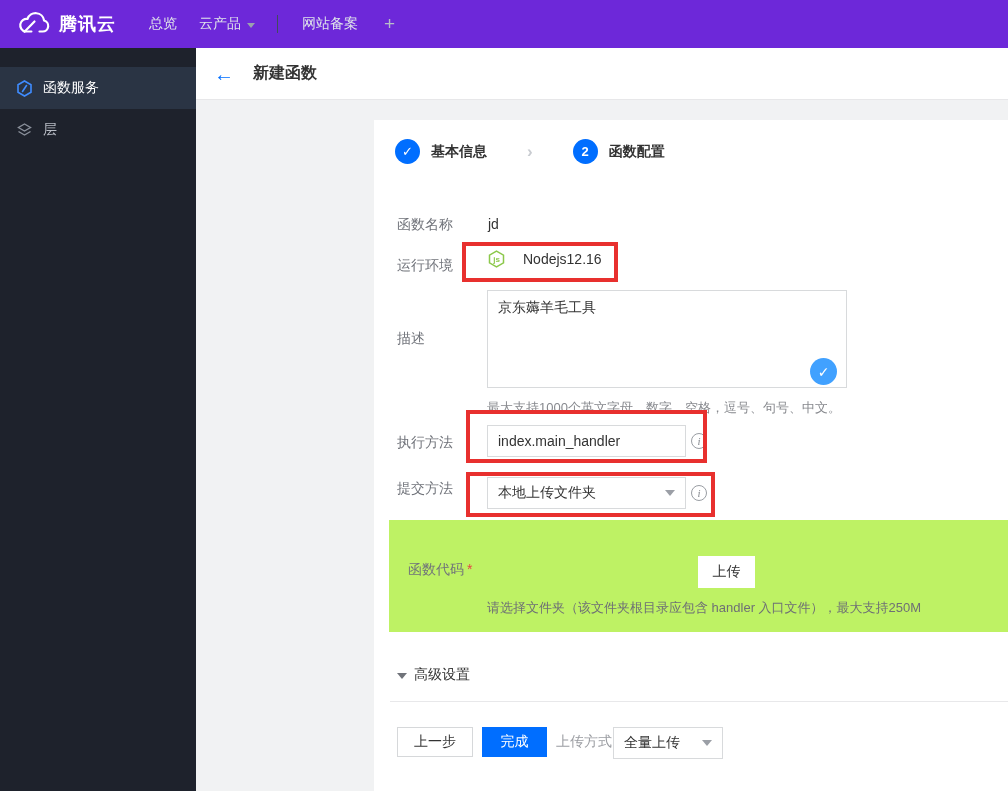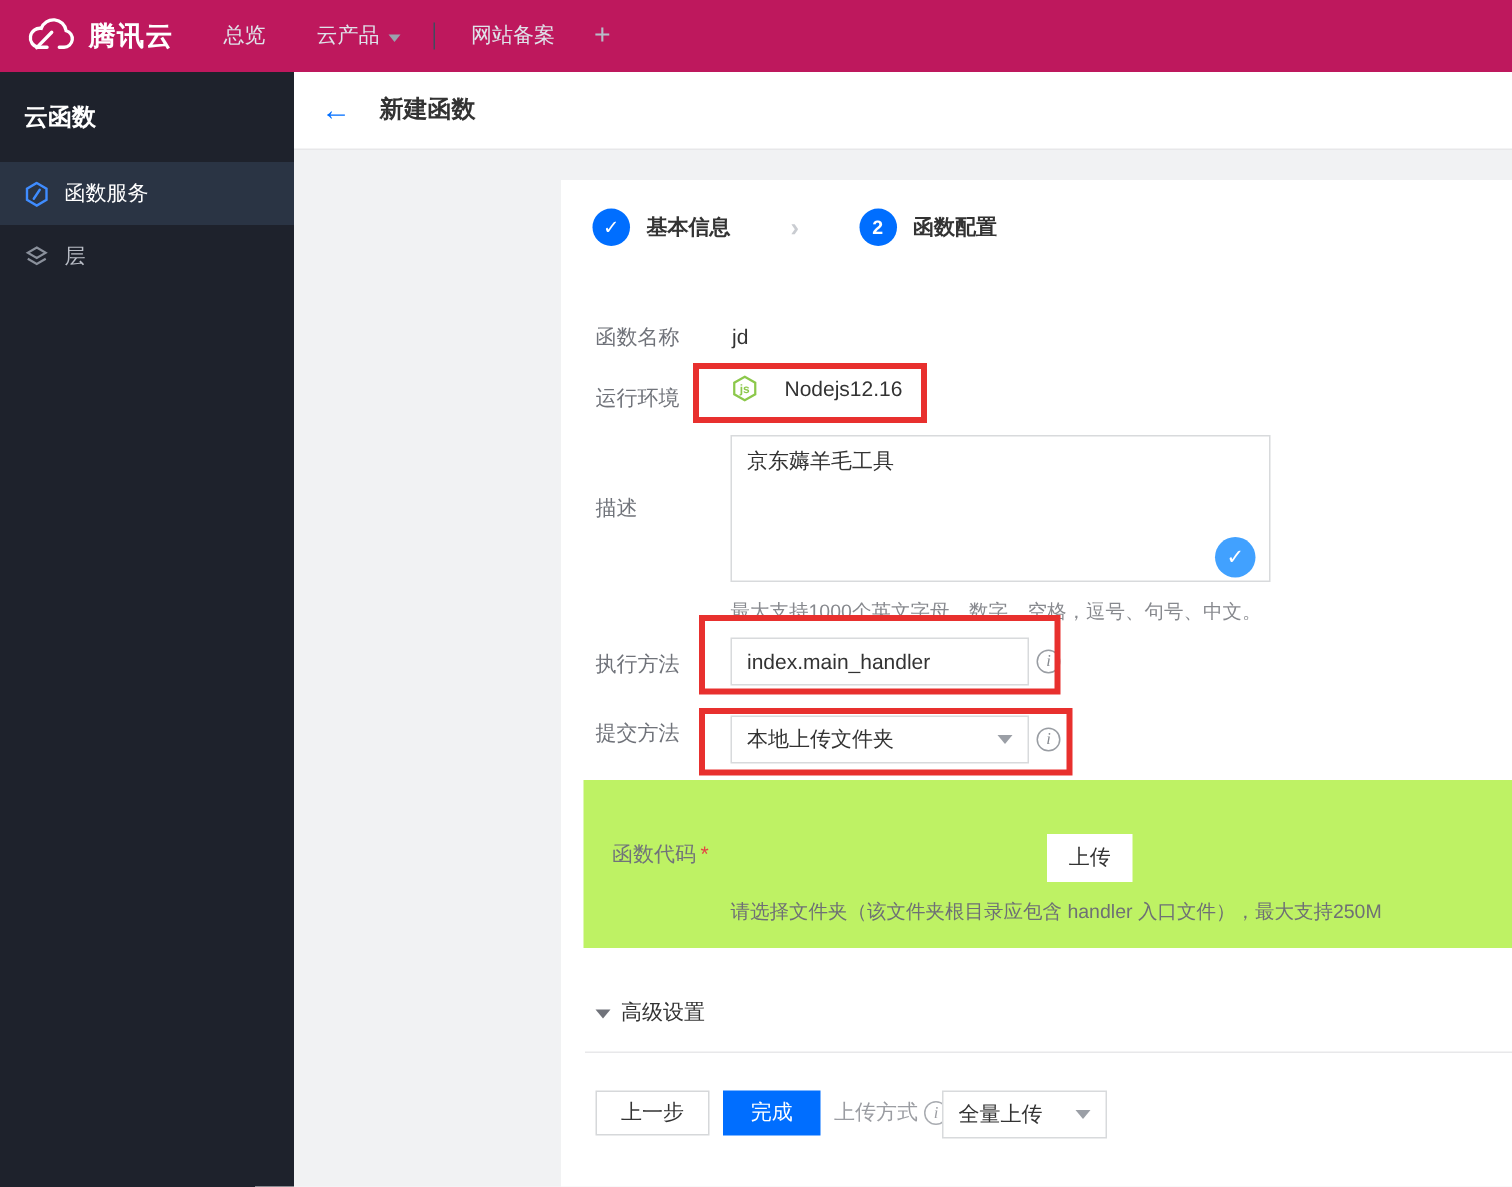--- a/index.html
+++ b/index.html
@@ -1,26 +1,26 @@
 <!DOCTYPE html>
 <html><head>
 <meta charset="utf-8">
 <style>
   * { margin:0; padding:0; box-sizing:border-box; }
   html,body { width:1008px; height:791px; overflow:hidden;
     font-family:"Liberation Sans","DejaVu Sans",sans-serif; background:#f1f2f3; }
 
   
   .navbar { position:absolute; left:0; top:0; width:1008px; height:48px;
-    background:#be185d; display:flex; align-items:center; z-index:30; }
+    background:#6d28d9; display:flex; align-items:center; z-index:30; }
   .brand { display:flex; align-items:center; margin-left:14px; }
   .brand-text { color:#fff; font-size:18px; font-weight:bold; margin-left:9px; letter-spacing:1px; }
   .nav-item { color:#dfe3ea; font-size:14px; cursor:pointer; }
   .nav-overview { margin-left:33px; }
-  .nav-products { margin-left:34px; display:flex; align-items:center;text-align:right; }
+  .nav-products { margin-left:22px; display:flex; align-items:center;text-align:right; }
   .nav-caret { width:0; height:0; border-left:4px solid transparent; border-right:4px solid transparent;
     border-top:5px solid #9aa1ae; margin-left:6px; margin-top:2px; }
   .nav-divider { width:1px; height:18px; background:#414a5e; margin-left:22px; }
   .nav-beian { margin-left:24px; }
   .nav-plus { margin-left:26px; color:#b7bdc8; font-size:19px; cursor:pointer; }
 
   
   .sidebar { position:absolute; left:0; top:48px; width:196px; height:743px; background:#1e222c; z-index:20; }
   .sidebar-title { color:#ffffff; font-size:16px; font-weight:bold; padding:20px 16px 0 16px; }
   .menu { margin-top:19px; }
@@ -93,21 +93,21 @@
   .adv-label { font-size:14px; color:#333; }
   .footer-divider { position:absolute; left:16px; top:581px; width:618px; height:1px; background:#e8e8ea; }
   .btn { position:absolute; top:607px; height:30px; font-size:14px; cursor:pointer;
     display:flex; align-items:center; justify-content:center;
     font-family:"Liberation Sans","DejaVu Sans",sans-serif; }
   .btn-prev { left:23px; width:76px; background:#fff; border:1px solid #d6d8da; color:#333; }
   .btn-finish { left:108px; width:65px; background:#006eff; border:none; color:#fff; }
   .upload-mode { position:absolute; left:182px; top:613px; display:flex; align-items:center;
     font-size:14px; color:#9b9da2; }
   .upload-mode .info-icon { position:static; margin-left:4px; border-color:#a9acb1; color:#9b9da2; }
-  .mode-select { left:254px; top:607px; width:110px; }
+  .mode-select { left:239px; top:607px; width:110px; }
 </style>
 </head>
 <body>
 
 <div class="navbar">
   <div class="brand">
     <svg width="36" height="26" viewBox="0 0 36 26">
       <path d="M25.5 20.5 h3.2 a5.6 5.6 0 0 0 1.4 -11 a8.6 8.6 0 0 0 -16.6 -1.6 a6.4 6.4 0 0 0 -2.2 12.6 h6.1" fill="none" stroke="#ffffff" stroke-width="2.2" stroke-linecap="round"></path>
       <path d="M10.5 20.8 L20.5 10.5" stroke="#ffffff" stroke-width="2.2" stroke-linecap="round"></path>
     </svg>
@@ -117,21 +117,20 @@
   <span class="nav-item nav-products">
     <span>云产品</span>
     <span class="nav-caret"></span>
   </span>
   <span class="nav-divider"></span>
   <span class="nav-item nav-beian">网站备案</span>
   <span class="nav-plus">+</span>
 </div>
 
 <div class="sidebar">
-  <div class="sidebar-title">云函数</div>
   <div class="menu">
     <div class="menu-item active">
       <span class="menu-icon">
         <svg width="17" height="17" viewBox="0 0 17 17">
           <polygon points="8.5,1 15,4.8 15,12.2 8.5,16 2,12.2 2,4.8" fill="none" stroke="#3f8cff" stroke-width="1.6"></polygon>
           <path d="M10.5 5.5 L6.5 11.5" stroke="#3f8cff" stroke-width="1.6" stroke-linecap="round"></path>
         </svg>
       </span>
       <span>函数服务</span>
     </div>

